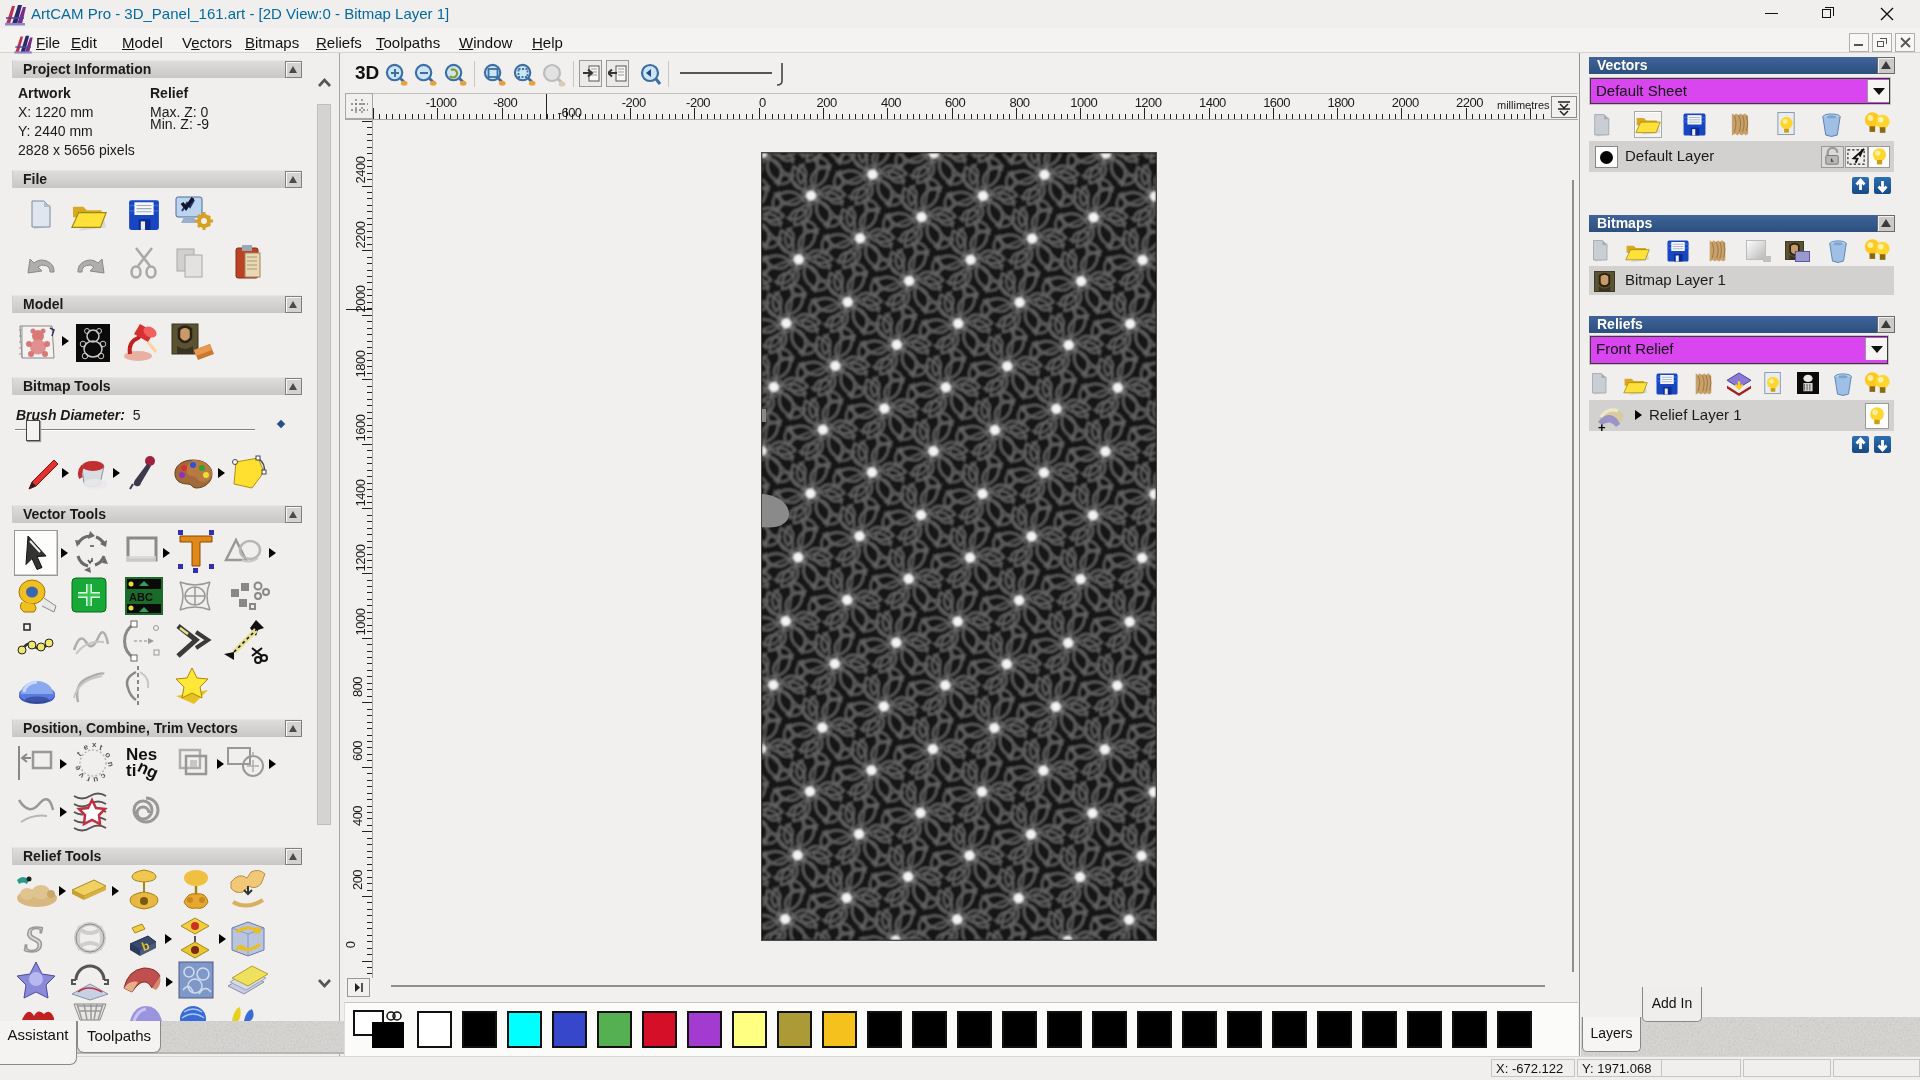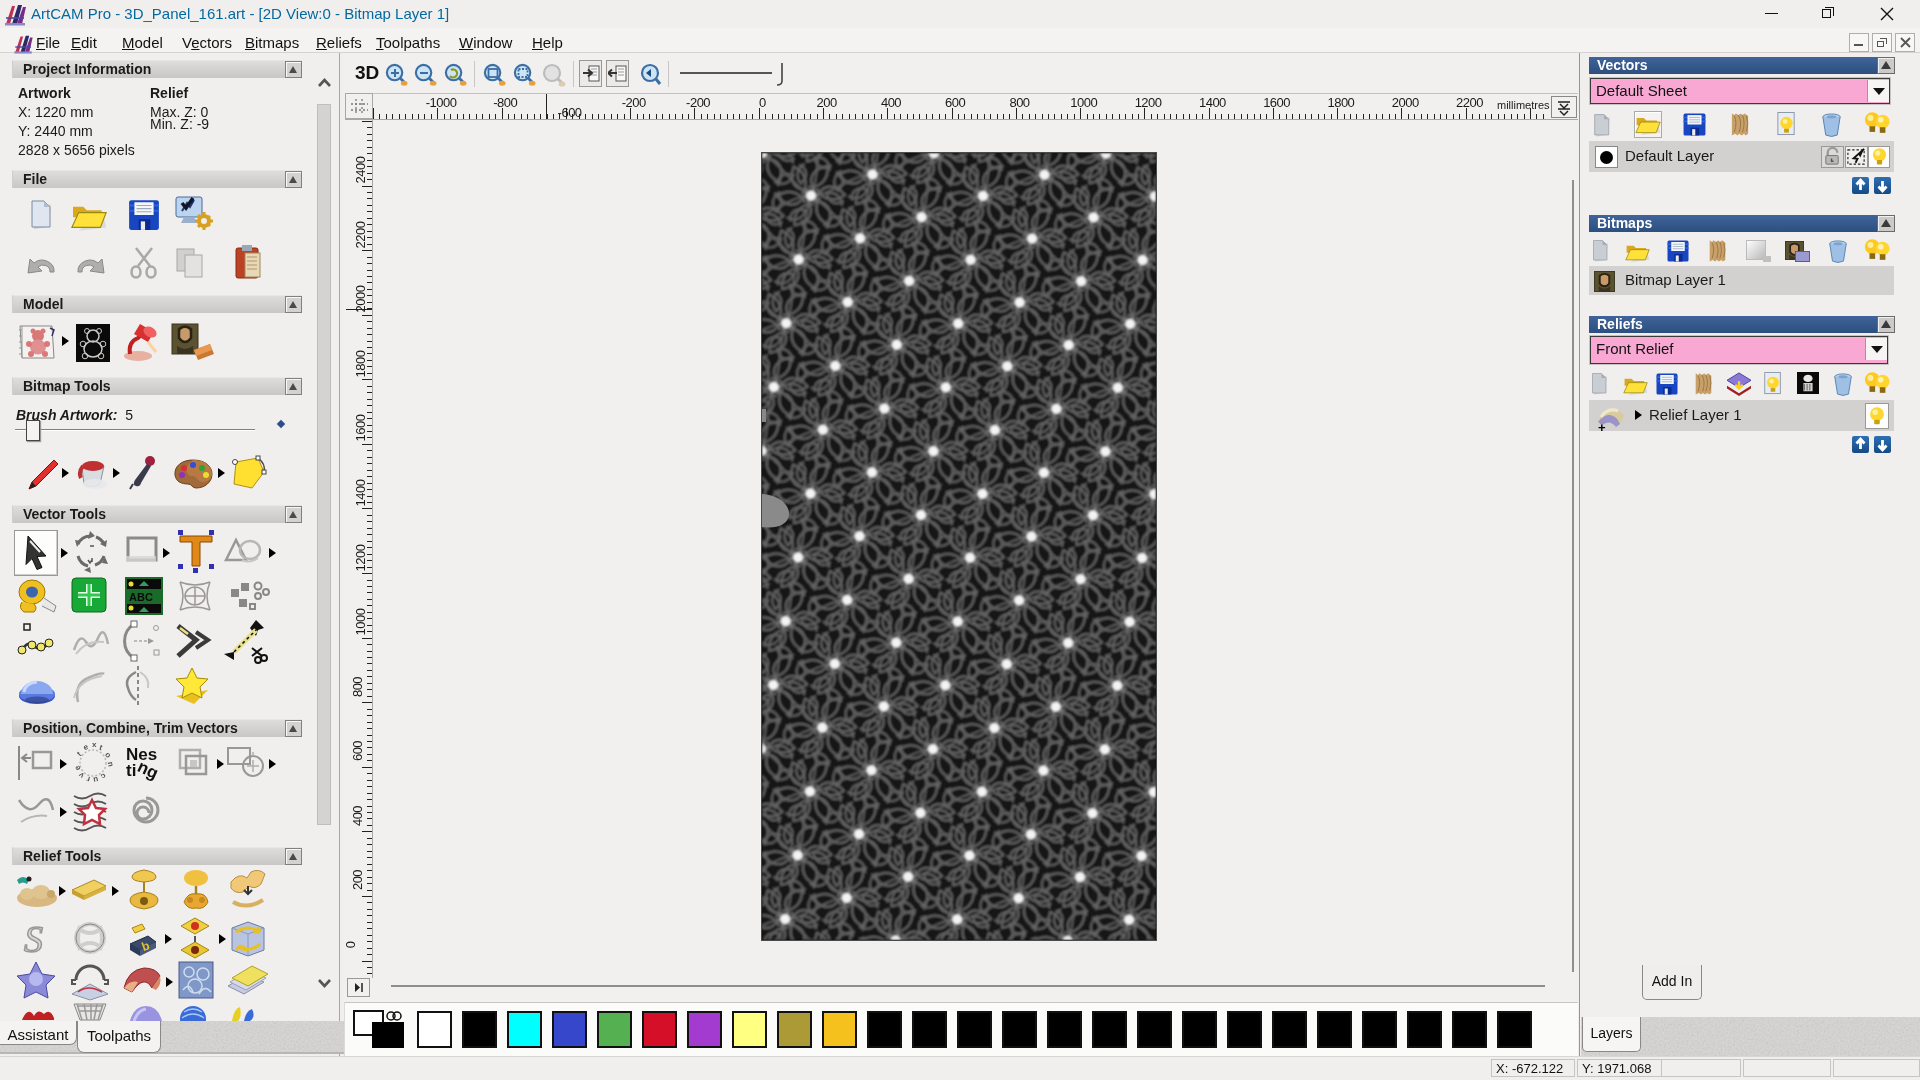--- a/index.html
+++ b/index.html
@@ -47,21 +47,21 @@
 #hthumb{left:391px;top:985px;width:1154px;height:2px;background:#908e8c}
 #vthumb{left:1572px;top:180px;width:2px;height:792px;background:#908e8c}
 #palette{left:344px;top:1002px;width:1234px;height:54px;background:#fbfbfa;border-top:1px solid #c8c6c4;border-left:1px solid #dddbd9}
 .sw{position:absolute;top:1011px;width:35px;height:37px;border:2px solid #111}
 #rpanel{left:1579px;top:53px;width:341px;height:1003px;background:#f0efee;border-left:1px solid #989694}
 .bhead{position:absolute;width:305px;height:17px;background:linear-gradient(#40649a,#2c4f7f);
  color:#fff;font-weight:bold;font-size:14px;line-height:16px;padding-left:8px}
 .bbtn{position:absolute;right:-1px;top:0;width:18px;height:17px;background:#cccac8;border:1px solid #6a6a6a;box-shadow:inset 1px 1px 0 #f0f0f0}
 .bbtn:after{content:"";position:absolute;left:3px;top:3px;border-left:5px solid transparent;
  border-right:5px solid transparent;border-bottom:8px solid #3a3a3a}
-.combo{position:absolute;width:300px;height:26px;background:#f9a8d4;border:1px solid #3a3a3a;
+.combo{position:absolute;width:300px;height:26px;background:#d946ef;border:1px solid #3a3a3a;
  outline:1px solid #c6c4c0;font-size:15px;color:#111;line-height:24px;padding-left:5px}
 .combo .cbtn{position:absolute;right:0px;top:1px;width:22px;height:22px;background:#f6f5f4;border-left:1px solid #999}
 .combo .cbtn:after{content:"";position:absolute;left:5px;top:8px;border-left:6px solid transparent;
  border-right:6px solid transparent;border-top:7px solid #111}
 .lrow{position:absolute;background:#d3d1cf;font-size:15px;color:#1a1a1a}
 #statusbar{left:0;top:1056px;width:1920px;height:24px;background:#f0efee;border-top:1px solid #d8d6d4;font-size:13px;color:#111}
 .sfield{position:absolute;top:1059px;height:18px;border:1px solid #c6c4c2;background:#f0efee;padding:1px 0 0 4px;font-size:13px;color:#111}
 #rtabstrip{left:1581px;top:1017px;width:339px;height:39px;background:#d8d6d3}
 .rtab{position:absolute;height:35px;background:#f6f5f4;border:1px solid #8a8886;border-top:none;z-index:2;
  font-size:14px;color:#111;text-align:center;border-radius:0 0 5px 5px;line-height:32px}
@@ -214,21 +214,21 @@
 <div class="abs pitxt" style="left:150px;top:85px;font-weight:bold">Relief</div>
 <div class="abs pitxt" style="left:18px;top:104px">X: 1220 mm</div>
 <div class="abs pitxt" style="left:150px;top:104px">Max. Z: 0</div>
 <div class="abs pitxt" style="left:18px;top:123px">Y: 2440 mm</div>
 <div class="abs pitxt" style="left:150px;top:116px">Min. Z: -9</div>
 <div class="abs pitxt" style="left:18px;top:142px">2828 x 5656 pixels</div>
 
 <div class="abs shead" style="top:170px">File<span class="sbtn"></span></div>
 <div class="abs shead" style="top:295px">Model<span class="sbtn"></span></div>
 <div class="abs shead" style="top:377px">Bitmap Tools<span class="sbtn"></span></div>
-<div class="abs pitxt" style="left:16px;top:407px"><b><i>Brush Artwork:</i></b>&nbsp; 5</div>
+<div class="abs pitxt" style="left:16px;top:407px"><b><i>Brush Diameter:</i></b>&nbsp; 5</div>
 <div class="abs" style="left:15px;top:429px;width:240px;height:1px;background:#808080"></div>
 <div class="abs" style="left:15px;top:430px;width:240px;height:1px;background:#fff"></div>
 <div class="abs" style="left:26px;top:420px;width:14px;height:21px;background:#f4f3f2;border:1px solid #444;box-shadow:1px 1px 1px #999"></div>
 <div class="abs" style="left:278px;top:421px;width:6px;height:6px;background:#2a4e8a;transform:rotate(45deg)"></div>
 
 <div class="abs shead" style="top:505px">Vector Tools<span class="sbtn"></span></div>
 <div class="abs shead" style="top:719px">Position, Combine, Trim Vectors<span class="sbtn"></span></div>
 <div class="abs shead" style="top:847px">Relief Tools<span class="sbtn"></span></div>
 
 <div id="icons-left" style="position:absolute;z-index:4">
@@ -670,21 +670,21 @@
  <path d="M4,17 q2,-12 8,-14 q2,10 -2,14 Z" fill="#e8d020"></path>
  <path d="M16,17 q2,-10 8,-12 q4,8 -2,12 Z" fill="#3a6ad8"></path>
 </svg>
 </div>
 
 <div class="abs" id="ltabstrip"></div>
 <svg class="abs" style="left:0px;top:1021px;z-index:1" width="344" height="31">
     <rect width="344" height="31" fill="#d8d6d3"></rect>
     <rect width="344" height="31" filter="url(#turb)" opacity="0.35"></rect>
   </svg>
-<div class="ltab abs" style="left:0px;top:1021px;width:77px;height:24px;line-height:27px;border:1px solid #8a8886;border-top:none;border-left:none;border-radius:0 0 7px 0">Assistant</div>
+<div class="ltab abs" style="left:0px;top:1021px;width:77px;height:44px;line-height:27px;border:1px solid #8a8886;border-top:none;border-left:none;border-radius:0 0 7px 0">Assistant</div>
 <div class="ltab abs" style="left:77px;top:1021px;width:84px;height:32px;line-height:29px;border:1px solid #8a8886;border-top:none;border-radius:0 0 7px 7px">Toolpaths</div>
 
 <div class="abs" id="canvas"></div>
 <div id="toolbar-items">
 <div class="abs" style="left:355px;top:62px;font-size:19px;font-weight:bold;color:#111">3D</div>
 <svg class="abs" style="left:384px;top:62px" width="25" height="25">
       <use href="#s-mag"></use>
       <path d="M7,11 h8 M11,7 v8" stroke="#3a6ea5" stroke-width="2"></path>
     </svg>
 <svg class="abs" style="left:413px;top:62px" width="25" height="25">
@@ -1046,20 +1046,20 @@
 <div class="abs lrow" style="left:1589px;top:400px;width:305px;height:31px">
   <span style="position:absolute;left:60px;top:6px">Relief Layer 1</span>
   </div>
 
 <div class="abs" id="rtabstrip"></div>
 <svg class="abs" style="left:1581px;top:1017px" width="339" height="39">
     <rect width="339" height="39" fill="#d8d6d3"></rect>
     <rect width="339" height="39" filter="url(#turb)" opacity="0.35"></rect>
   </svg>
 <div class="rtab abs" style="left:1582px;top:1017px;width:59px">Layers</div>
-<div class="rtab abs" style="left:1642px;top:965px;width:60px;background:#efeeec">Add In</div>
+<div class="rtab abs" style="left:1642px;top:987px;width:60px;background:#efeeec">Add In</div>
 
 <div class="abs" id="statusbar"></div>
 <div class="sfield abs" style="left:1491px;width:84px">X: -672.122</div>
 <div class="sfield abs" style="left:1577px;width:96px">Y: 1971.068</div>
 <div class="sfield abs" style="left:1661px;width:80px"></div>
 <div class="sfield abs" style="left:1743px;width:88px"></div>
 <div class="sfield abs" style="left:1833px;width:87px"></div>
 
 </body></html>

